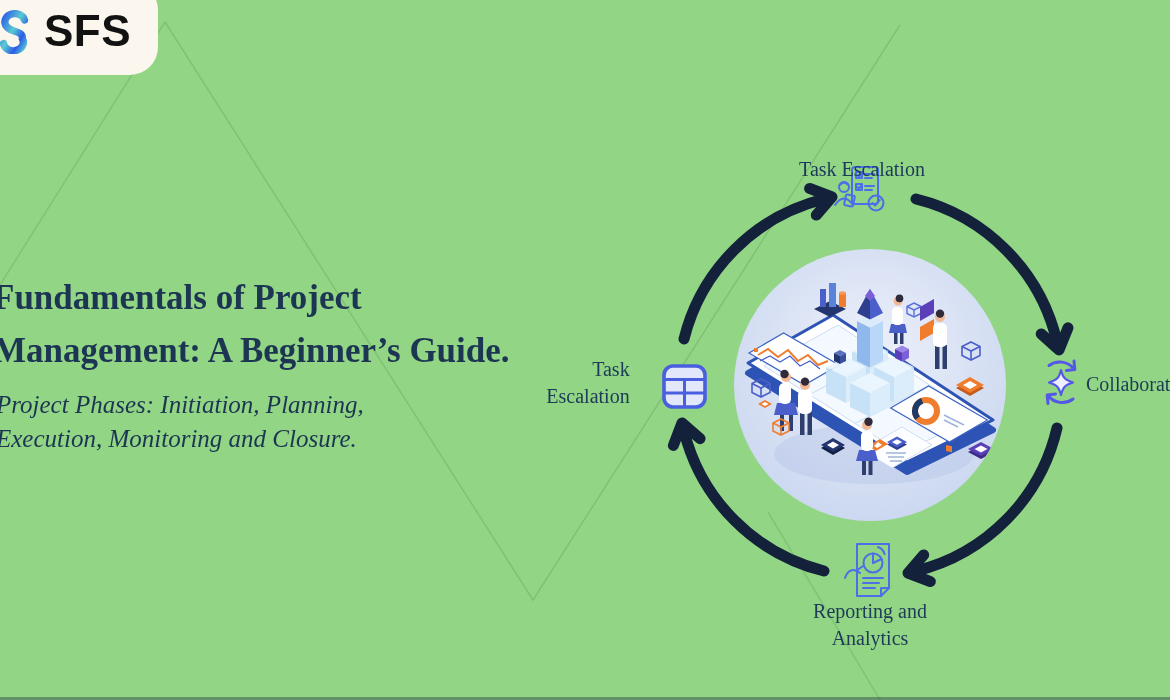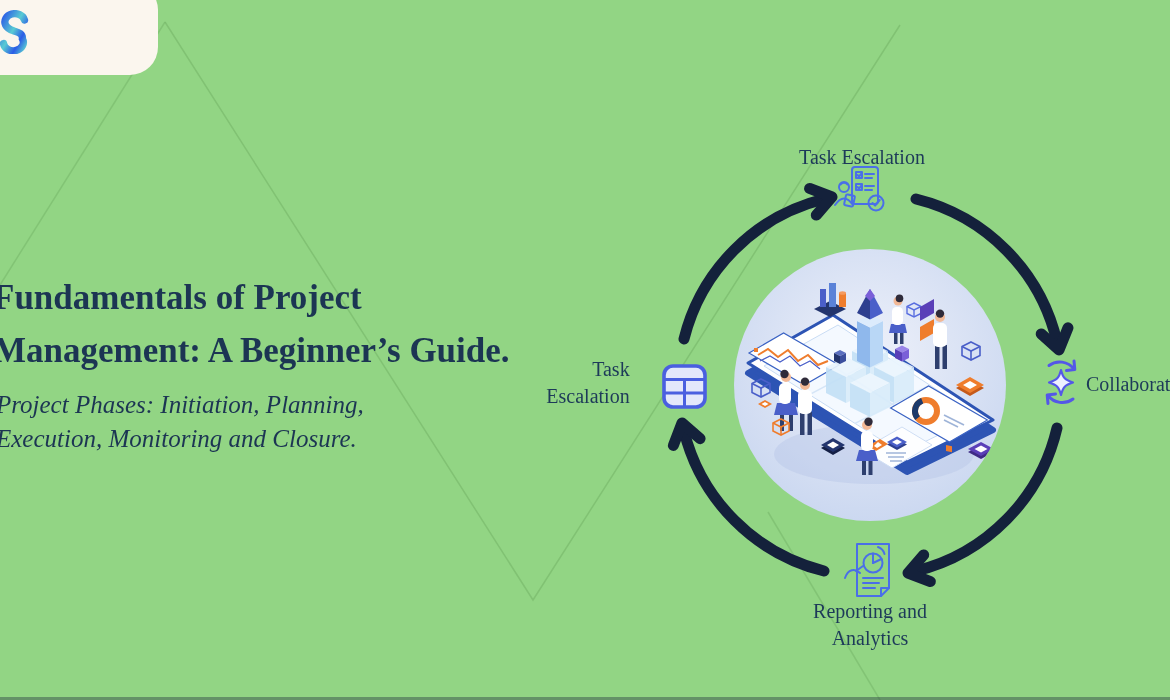--- a/index.html
+++ b/index.html
@@ -25,21 +25,21 @@
     position:absolute;left:-7px;top:271px;color:#1c3553;
     font-size:35px;font-weight:700;line-height:53px;white-space:nowrap;
   }
   .subtitle{
     position:absolute;left:-4px;top:388px;color:#1c3553;
     font-size:25px;font-style:italic;line-height:34px;white-space:nowrap;
   }
   
   .cyc-label{position:absolute;color:#1d3a59;font-size:20px;line-height:27px;
     text-align:center;white-space:nowrap;}
-  .lbl-top{left:862px;top:144px;transform:translateX(-50%);}
+  .lbl-top{left:862px;top:156px;transform:translateX(-50%);}
   .lbl-right{left:1086px;top:371px;}
   .lbl-bottom{left:870px;top:598px;transform:translateX(-50%);}
   .lbl-left{left:588px;top:356px;transform:translateX(-50%);text-align:right;}
   
   .cyc-icon{position:absolute;}
   .icon-top{left:832px;top:165px;width:58px;height:48px;}
   .icon-right{left:1036px;top:358px;width:50px;height:49px;}
   .icon-bottom{left:843px;top:540px;width:54px;height:61px;}
   .icon-left{left:661px;top:363px;width:47px;height:47px;}
   .arrows{position:absolute;inset:0;pointer-events:none;}
@@ -63,20 +63,21 @@
       <defs>
         <linearGradient id="sGrad" x1="0" y1="0" x2="1" y2="1">
           <stop offset="0" stop-color="#2b5ce6"></stop>
           <stop offset="0.45" stop-color="#59cbd3"></stop>
           <stop offset="0.75" stop-color="#2b5ce6"></stop>
           <stop offset="1" stop-color="#59cbd3"></stop>
         </linearGradient>
       </defs>
       <path d="M31,9.5 A9.5,8 0 1 0 13,14.5 C15,18.5 19.5,19.5 21,20 C26,21.5 29.5,23 29,27.5 A9.5,8 0 1 1 11,32" fill="none" stroke="url(#sGrad)" stroke-width="7" stroke-linecap="round"></path>
     </svg>
+    <span class="word">SFS</span>
   </div>
 
   <div class="title">
     <div>Fundamentals of Project</div>
     <div>Management: A Beginner’s Guide.</div>
   </div>
   <div class="subtitle">
     <div>Project Phases: Initiation, Planning,</div>
     <div>Execution, Monitoring and Closure.</div>
   </div>

